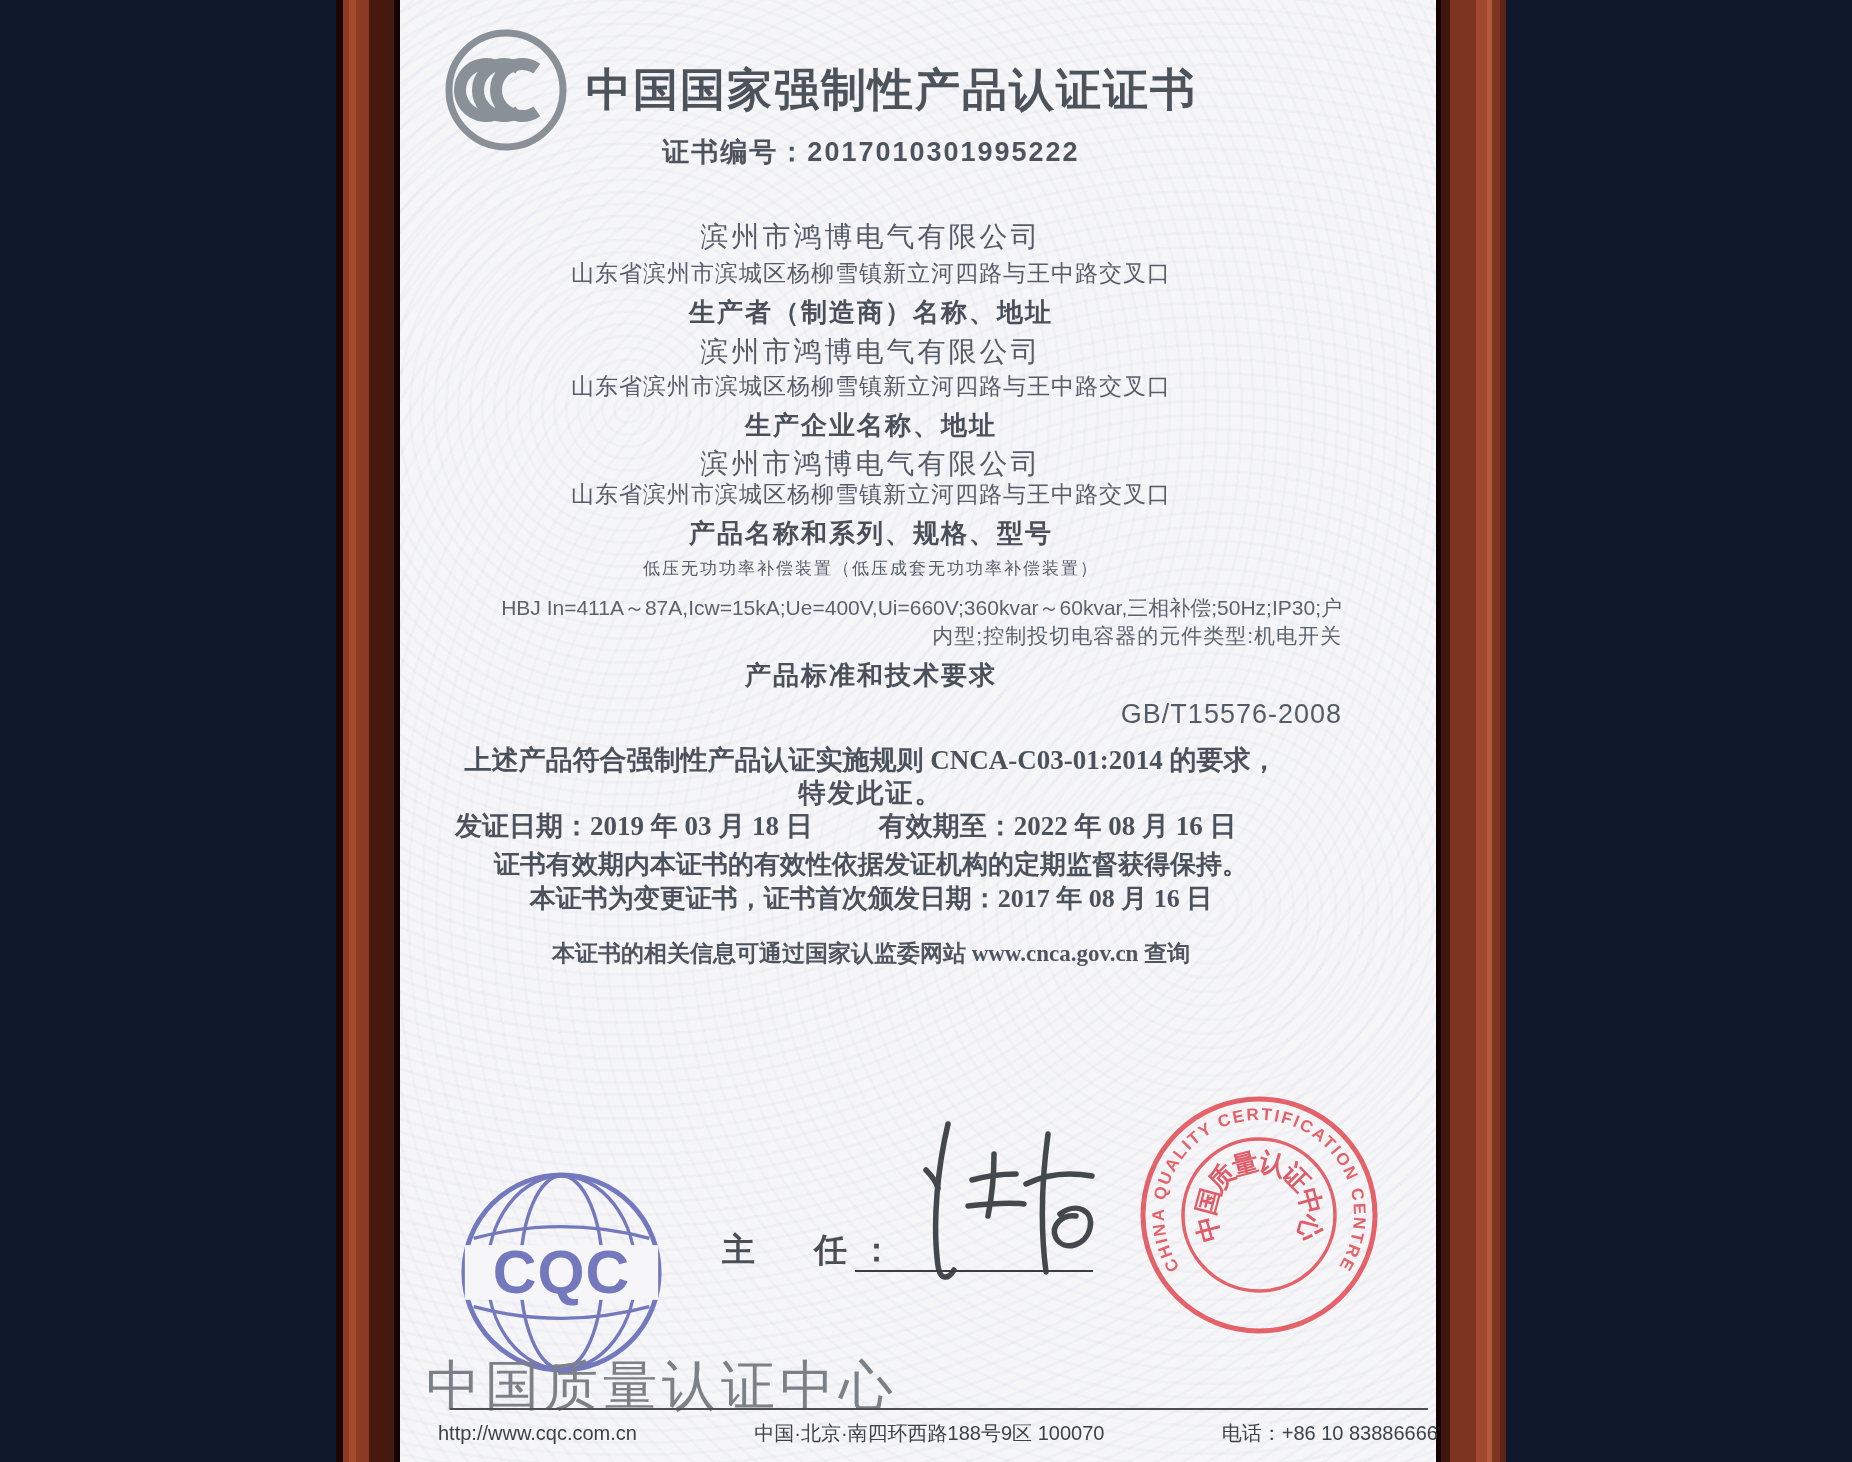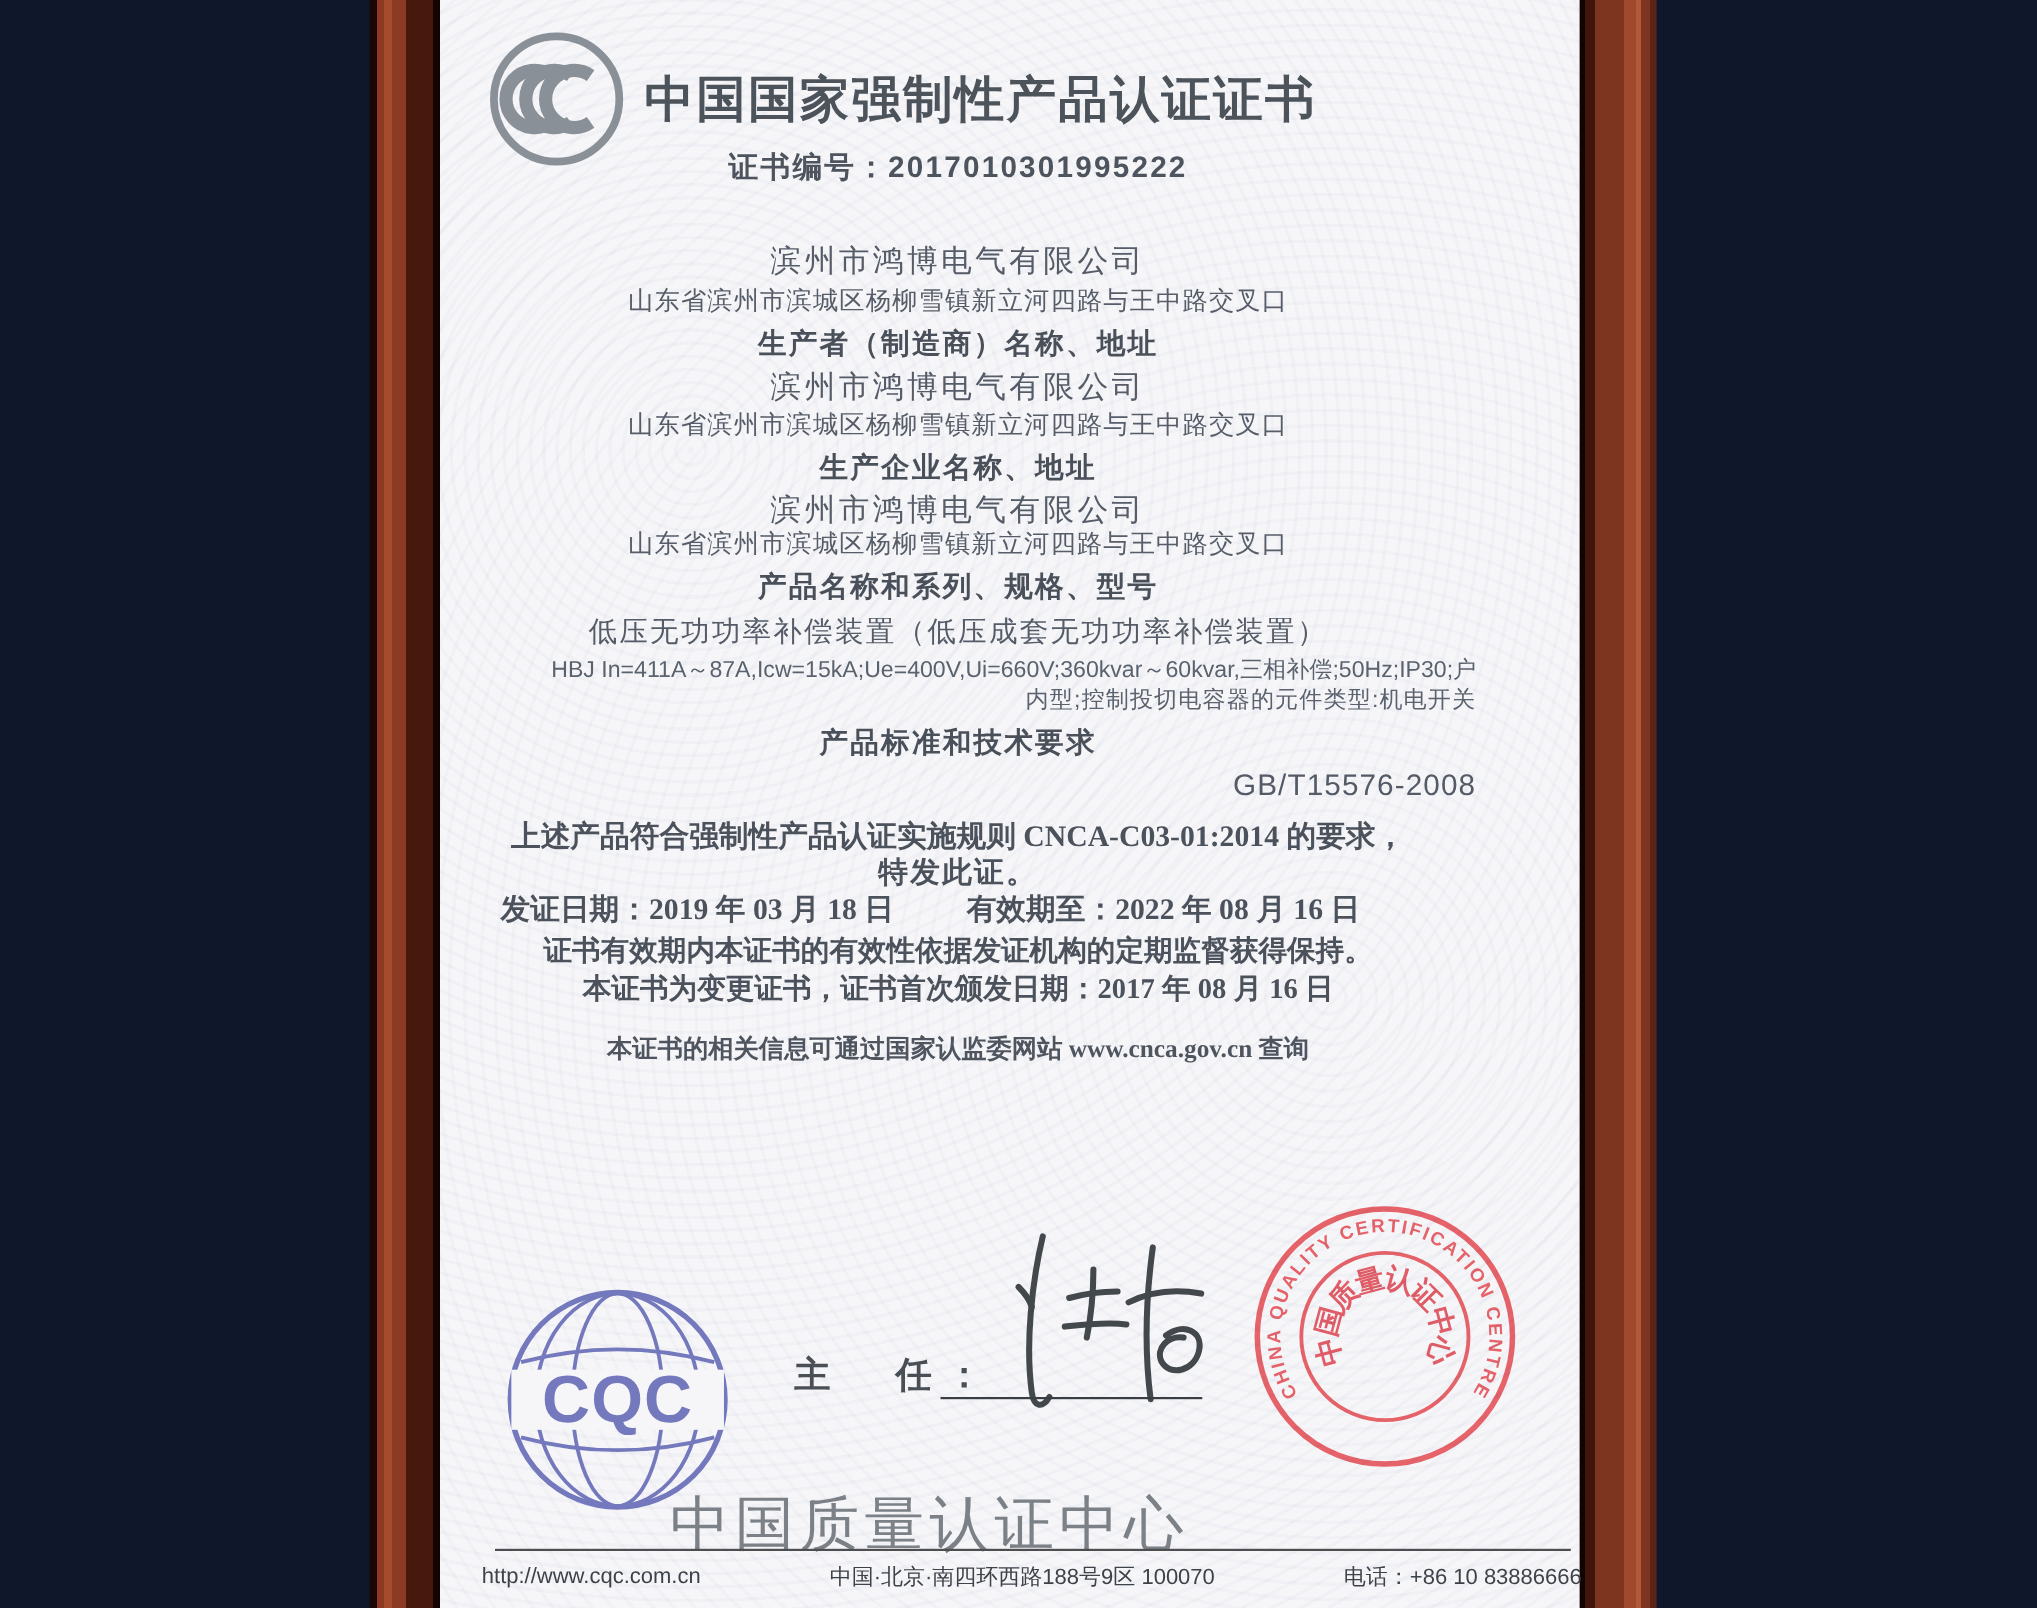--- a/index.html
+++ b/index.html
@@ -29,40 +29,40 @@
   .ccc-logo{position:absolute;left:42px;top:26px;width:128px;height:128px;}
   .title{position:absolute;left:186px;top:60px;width:566px;text-align:center;
     font-family:"Liberation Sans", sans-serif;font-weight:700;font-size:45px;color:#4d535b;letter-spacing:2px;white-space:nowrap;}
 
   .l-certno{top:134px;font-size:27px;font-weight:600;color:#4d545e;letter-spacing:2px;}
 
   .h-1{top:180px}.c-1{top:218px}.a-1{top:258px}
   .h-2{top:295px}.c-2{top:333px}.a-2{top:371px}
   .h-3{top:408px}.c-3{top:445px}.a-3{top:479px}
   .h-4{top:516px}
-  .product{top:557px;font-size:26px;color:#555c68;letter-spacing:2px;}
+  .product{top:557px;font-size:17px;color:#555c68;letter-spacing:2px;}
   .spec1{top:594px;font-size:21px;color:#5a626e;}
   .spec2{top:622px;font-size:21px;color:#5a626e;letter-spacing:1px;}
   .h-5{top:658px}
   .standard{top:699px;font-size:27px;color:#545b66;letter-spacing:1px;}
   .st1{top:742px;font-size:27px;font-weight:600;color:#4c525c;}
   .st2{top:775px;font-size:27px;font-weight:600;color:#4c525c;letter-spacing:2px;}
 
   .dates{position:absolute;left:55px;top:808px;display:flex;gap:66px;font-size:27px;font-weight:600;color:#4c525c;white-space:nowrap;}
   .note1{top:847px;font-size:26px;font-weight:600;color:#4c525c;}
   .note2{top:881px;font-size:26px;font-weight:600;color:#4c525c;text-align:center;}
   .note3{top:914px;font-size:23px;font-weight:600;color:#4f555f;margin-top:24px;}
 
   
   .cqc-logo{position:absolute;left:59px;top:1170px;width:205px;height:205px;}
   .director{position:absolute;left:322px;top:1228px;font-size:33px;font-weight:600;letter-spacing:13px;color:#4a4f56;white-space:nowrap;}
   .signature{position:absolute;left:430px;top:1118px;width:280px;height:170px;}
   .sig-line{position:absolute;left:455px;top:1270px;width:238px;border-top:2px solid #3a3e42;}
   .stamp{position:absolute;left:729px;top:1085px;width:260px;height:260px;opacity:.93;mix-blend-mode:multiply;}
-  .org-big{position:absolute;left:0;top:1350px;width:864px;padding-left:26px;box-sizing:border-box;text-align:center;
+  .org-big{position:absolute;left:0;top:1350px;width:864px;padding-left:26px;box-sizing:border-box;text-align:left;
     font-family:"Liberation Sans", sans-serif;font-size:54px;font-weight:500;letter-spacing:5px;color:#7c8188;white-space:nowrap;}
   .rule{position:absolute;left:50px;top:1408px;width:978px;border-top:2px solid #4e4e50;}
   .footer{position:absolute;left:0;top:1420px;width:1056px;box-sizing:border-box;padding:0 18px 0 38px;
     display:flex;justify-content:space-between;align-items:center;
     font-family:"Liberation Sans", sans-serif;font-size:20px;color:#3d4249;white-space:nowrap;}
 </style>
 </head>
 <body>
 
 <div class="stage">

